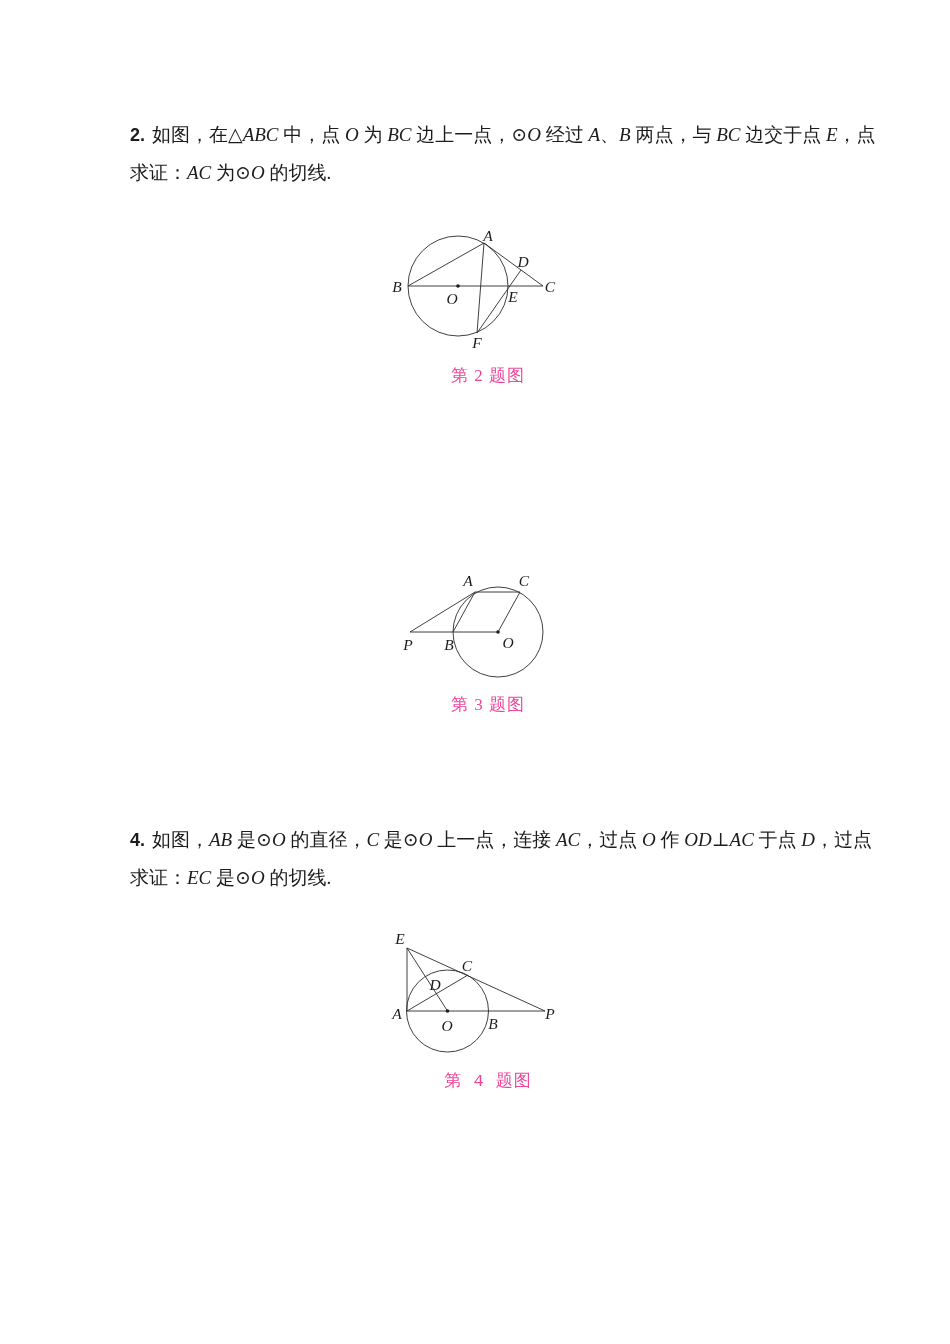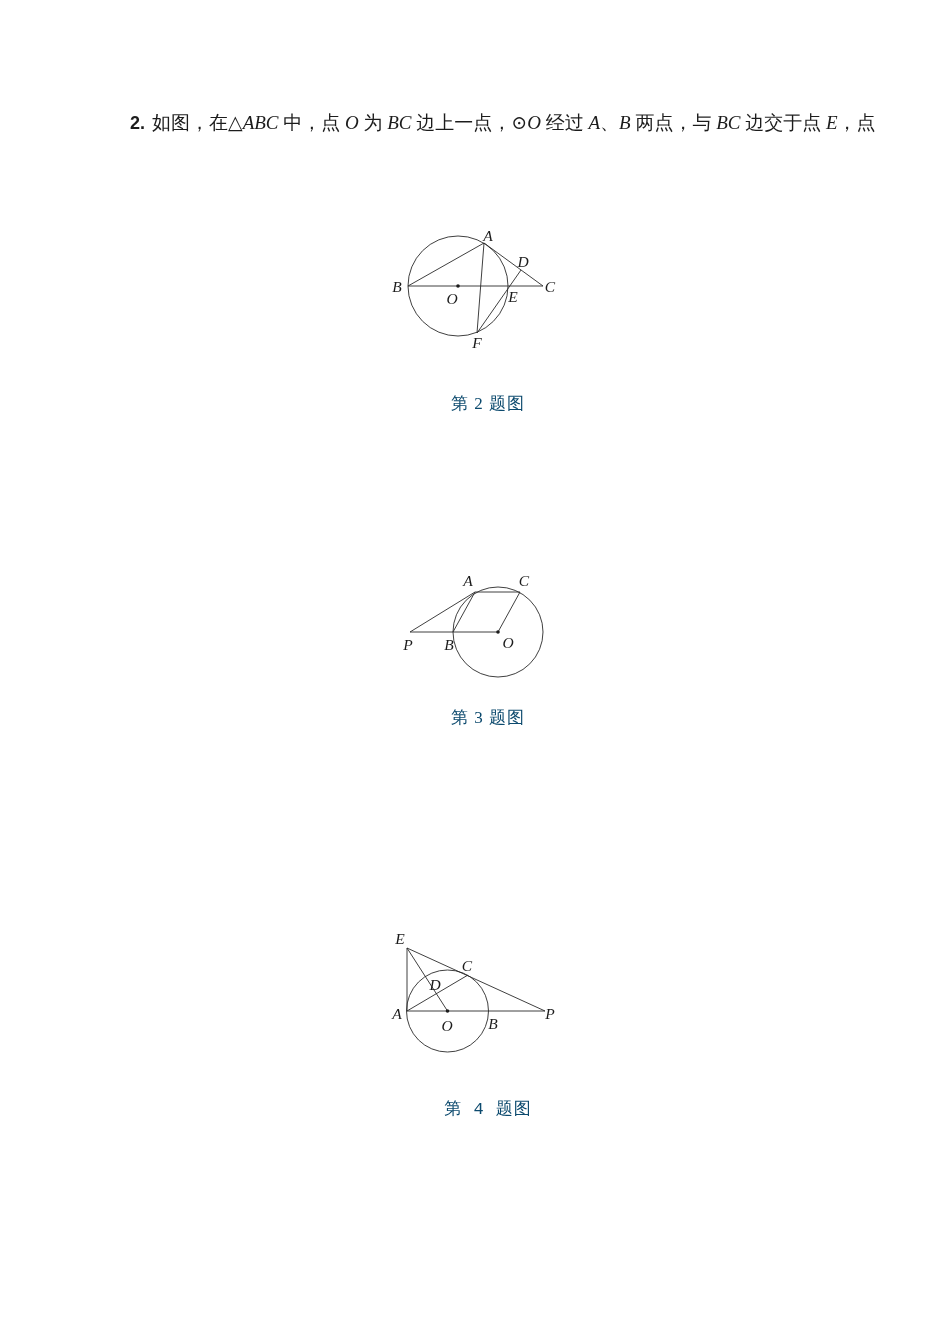--- a/index.html
+++ b/index.html
@@ -8,51 +8,52 @@
     background:#ffffff; overflow:hidden;
     font-family:"Liberation Serif","DejaVu Serif",serif; color:#1c1c1c;
   }
   .problem { position:absolute; left:130px; }
   .problem p { margin:0; font-size:19px; line-height:37px; white-space:nowrap; }
   .problem p i { font-style:italic; font-family:"Liberation Serif","DejaVu Serif",serif; }
   .pnum {
     font-family:"Liberation Sans","DejaVu Sans",sans-serif;
     font-weight:600; font-size:18px; margin-right:7px;
   }
-  .p2 { top:104px; }
+  .p2 { top:116px; }
   .p3 { top:465px; }
   .p4 { top:821px; }
 
   figure.fig { position:absolute; margin:0; padding:0; }
   .fig2 { left:385px; top:228px; width:185px; height:125px; }
   .fig3 { left:400px; top:578px; width:155px; height:105px; }
   .fig4 { left:390px; top:935px; width:175px; height:125px; }
   .fig svg { position:absolute; left:0; top:0; overflow:visible; }
   .fig svg .geo { fill:none; stroke:#2a2a2a; stroke-width:0.9; }
   .fig svg .dot { fill:#1c1c1c; stroke:none; }
   .pt {
     position:absolute; transform:translate(-50%,-50%);
     font-style:italic; font-size:15.5px; color:#1c1c1c; line-height:1;
     font-family:"Liberation Serif","DejaVu Serif",serif;
   }
   .caption {
     position:absolute; left:388px; width:200px; text-align:center;
-    font-size:17px; color:#0c4a6e; letter-spacing:1px;margin-top:28px;
+    font-size:17px; color:#ec4899; letter-spacing:1px;
   }
   .cap2 { top:364px; }
-  .cap3 { top:678px; }
+  .cap3 { top:693px; }
   .cap4 { top:1069px;font-family:Liberation Mono, monospace; }
 </style>
 </head>
 <body>
 
 <div class="page">
 
   <section class="problem p2">
     <p><span class="pnum">2.</span><span>如图，在△<i>ABC</i> 中，点 <i>O</i> 为 <i>BC</i> 边上一点，⊙<i>O</i> 经过 <i>A</i>、<i>B</i> 两点，与 <i>BC</i> 边交于点 <i>E</i>，点</span></p>
+    <p>求证：<i>AC</i> 为⊙<i>O</i> 的切线.</p>
   </section>
 
   <figure class="fig fig2">
     <svg width="185" height="125" viewBox="0 0 185 125">
       <circle class="geo" cx="73" cy="58" r="50"></circle>
       <line class="geo" x1="23" y1="58" x2="158" y2="58"></line>
       <line class="geo" x1="23" y1="58" x2="99" y2="15"></line>
       <line class="geo" x1="99" y1="15" x2="158" y2="58"></line>
       <line class="geo" x1="99" y1="15" x2="92" y2="105"></line>
       <line class="geo" x1="92" y1="105" x2="136" y2="42"></line>
@@ -87,20 +88,22 @@
         <span class="pt" style="left: 8px; top: 67px;">P</span>
         <span class="pt" style="left: 49px; top: 67px;">B</span>
         <span class="pt" style="left: 108px; top: 65px;">O</span>
         <span class="pt" style="left: 68px; top: 3px;">A</span>
         <span class="pt" style="left: 124px; top: 3px;">C</span>
       </div>
   </figure>
   <div class="caption cap3">第 3 题图</div>
 
   <section class="problem p4">
+    <p><span class="pnum">4.</span><span>如图，<i>AB</i> 是⊙<i>O</i> 的直径，<i>C</i> 是⊙<i>O</i> 上一点，连接 <i>AC</i>，过点 <i>O</i> 作 <i>OD</i>⊥<i>AC</i> 于点 <i>D</i>，过点</span></p>
+    <p>求证：<i>EC</i> 是⊙<i>O</i> 的切线.</p>
   </section>
 
   <figure class="fig fig4">
     <svg width="175" height="125" viewBox="0 0 175 125">
       <circle class="geo" cx="57.5" cy="76" r="41"></circle>
       <line class="geo" x1="17" y1="76" x2="155" y2="76"></line>
       <line class="geo" x1="17" y1="76" x2="17" y2="13"></line>
       <line class="geo" x1="17" y1="13" x2="155" y2="76"></line>
       <line class="geo" x1="17" y1="76" x2="78" y2="40"></line>
       <line class="geo" x1="57.5" y1="76" x2="17" y2="13"></line>

